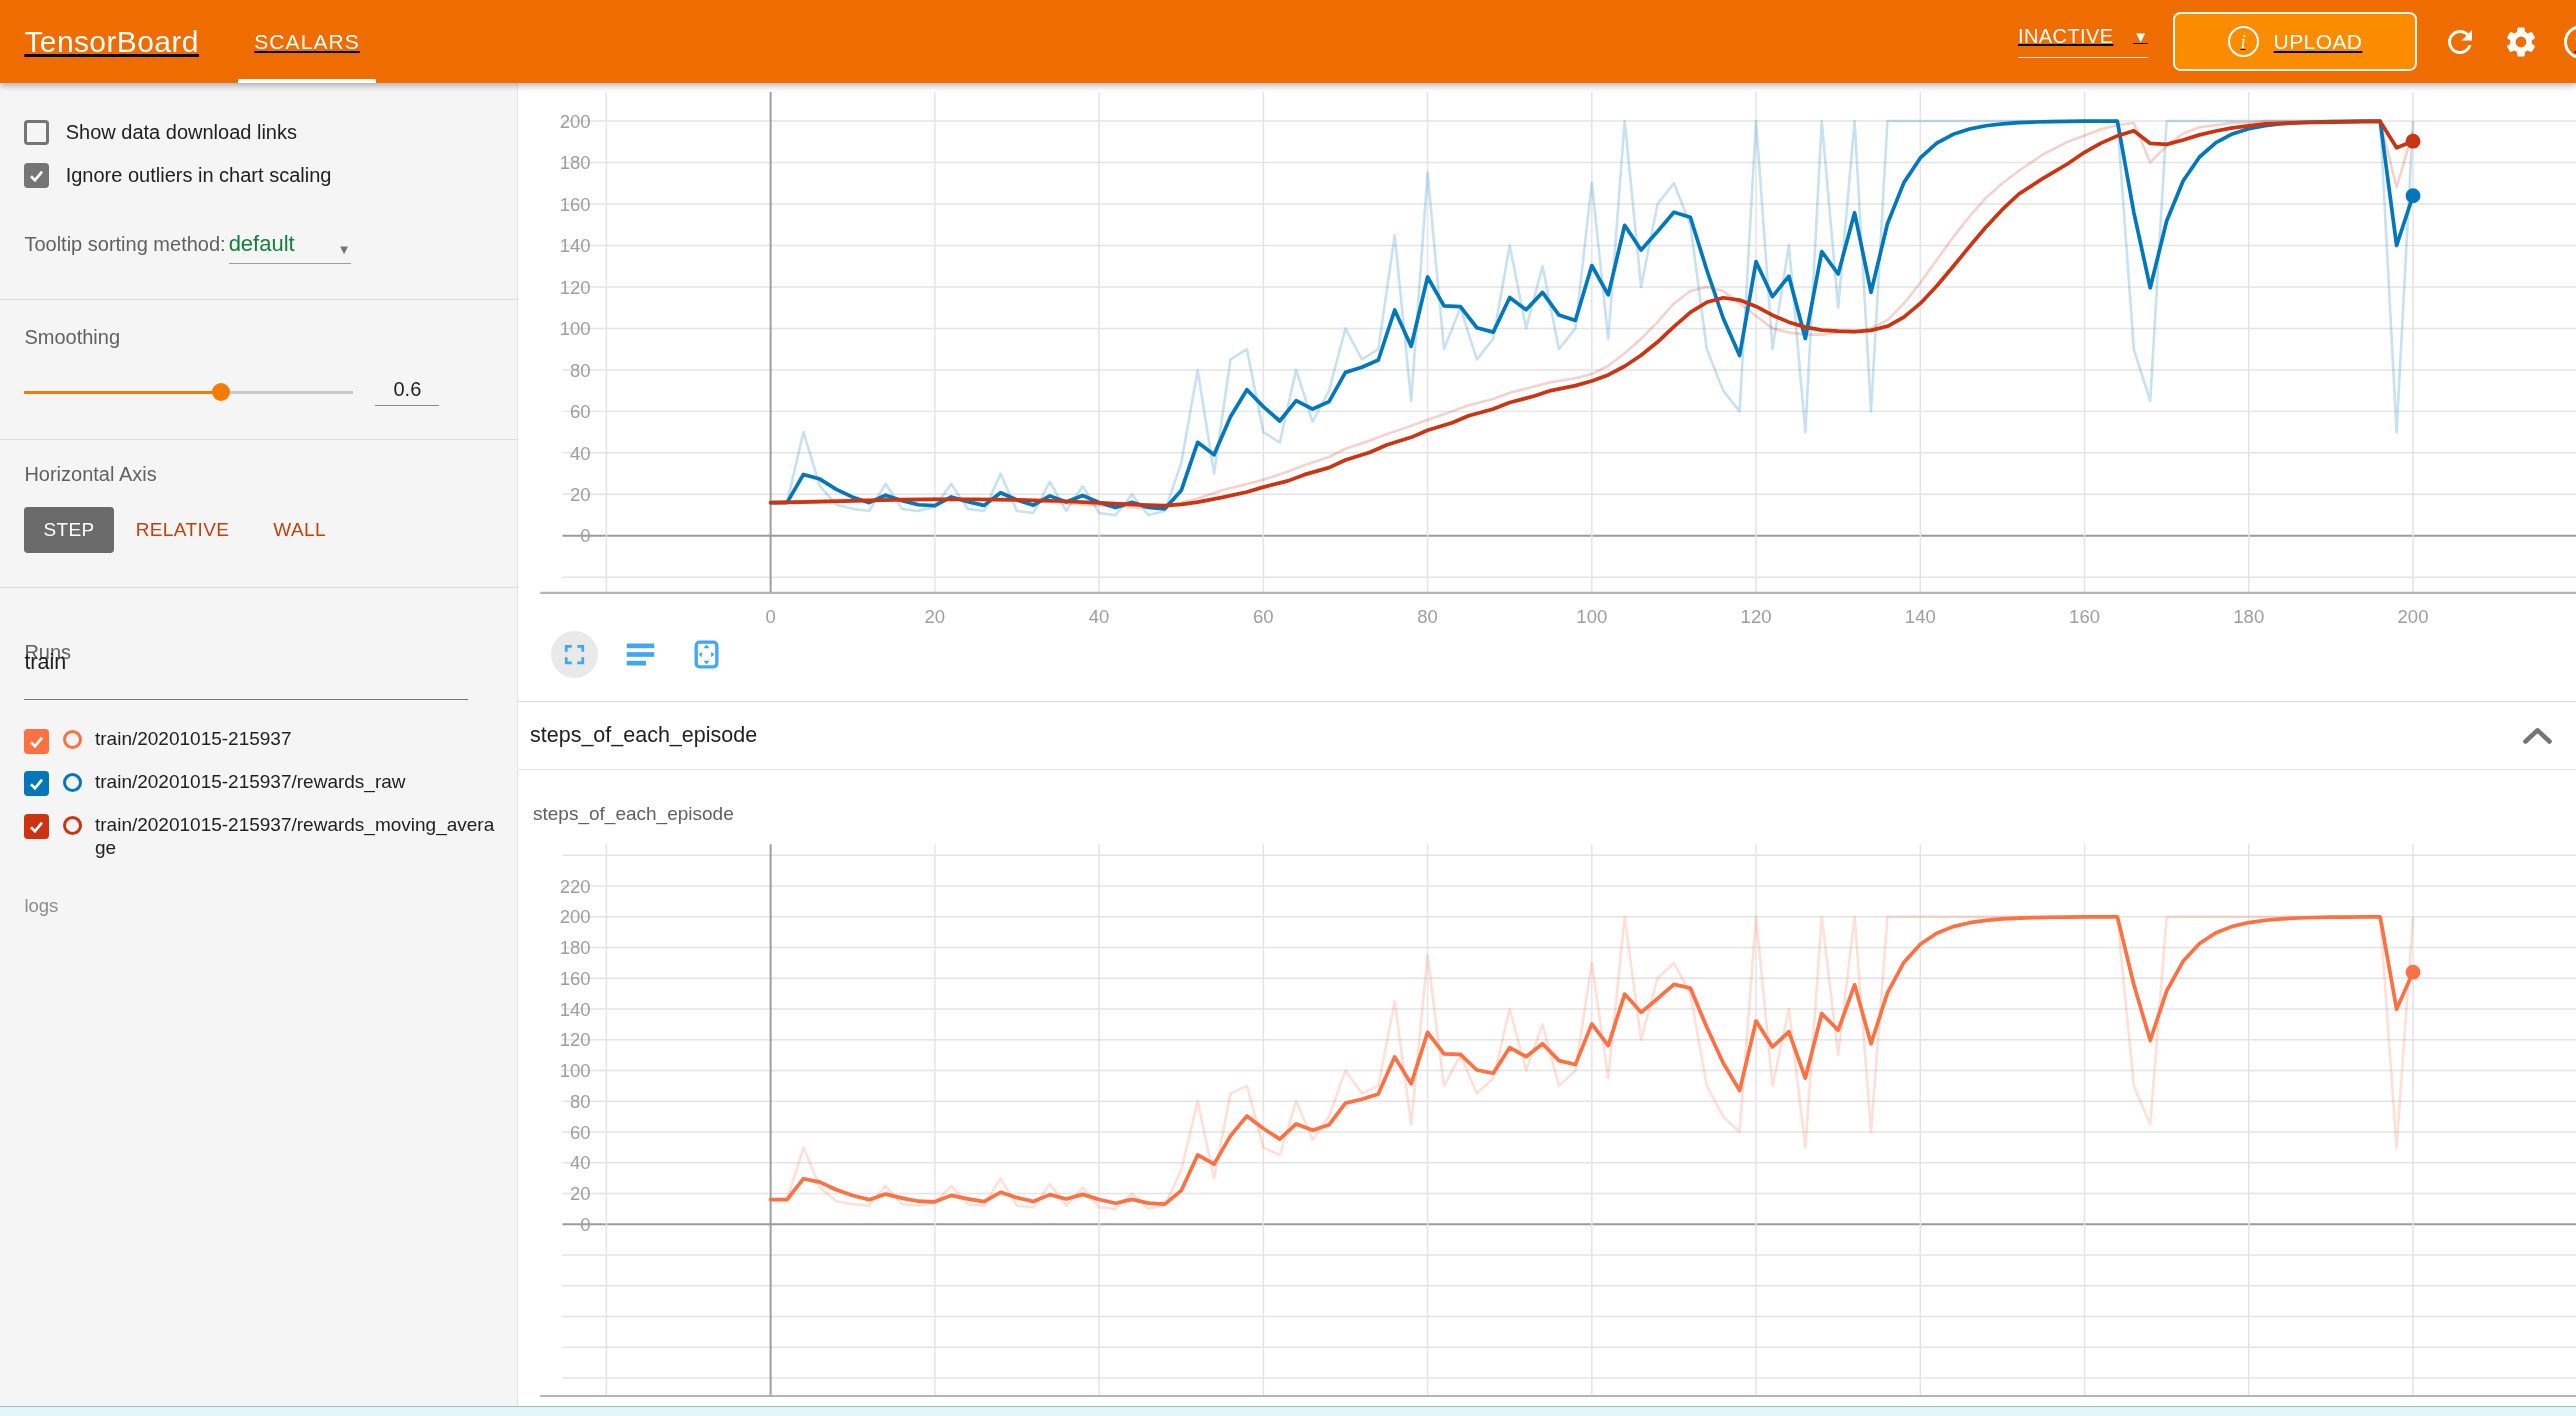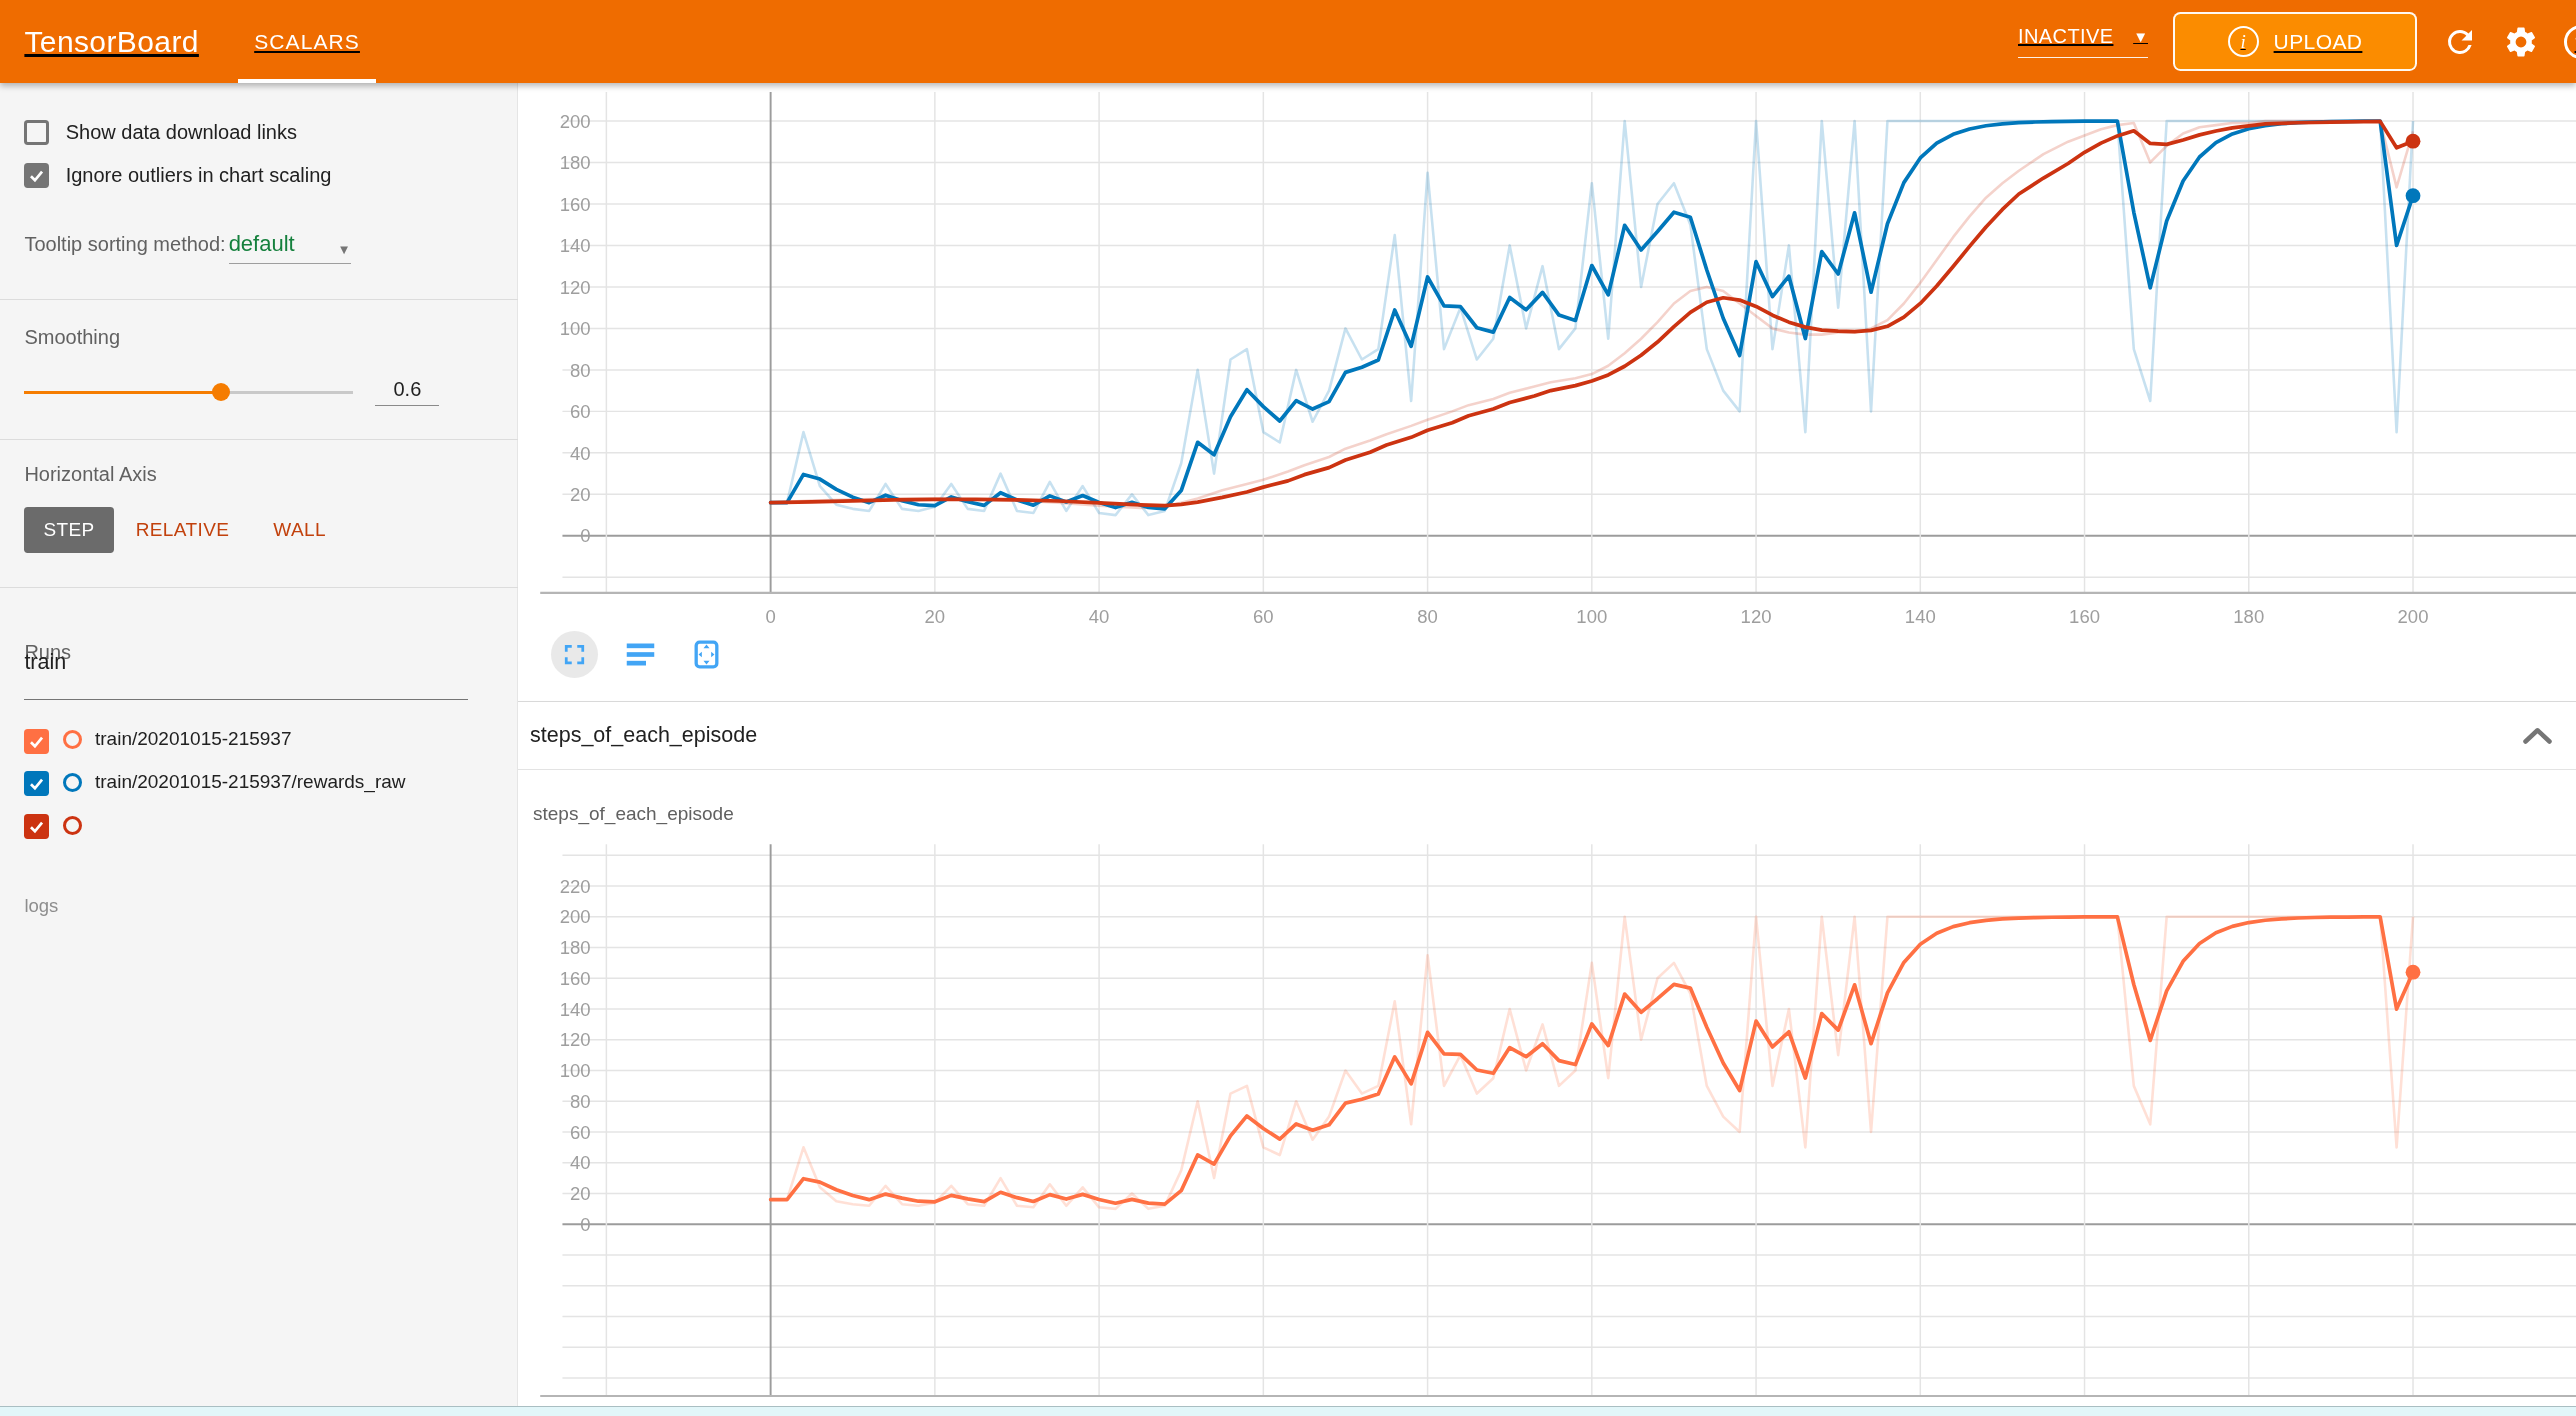--- a/index.html
+++ b/index.html
@@ -194,20 +194,21 @@
        <span class="run-radio" style="border-color:#0077bb"></span>
        <span class="run-label">train/20201015-215937/rewards_raw</span>
       </div>
       <div class="run-row">
         <span class="run-cbx" style="background:#cc3311">
          <svg viewBox="0 0 24 24">
             <polyline points="5,13 10,18 19,7" fill="none" stroke="#fff" stroke-width="3.4"></polyline>
           </svg>
        </span>
        <span class="run-radio" style="border-color:#cc3311"></span>
+       <span class="run-label">train/20201015-215937/rewards_moving_average</span>
       </div>
     </div>
 
 
   <div class="sb logs" style="top:812px;">logs</div>
 </aside>
 
 <div class="main">
 
   <svg id="chart1" class="chart-svg" style="top:9px;" width="2058" height="538" viewBox="700 124 2778 726">

